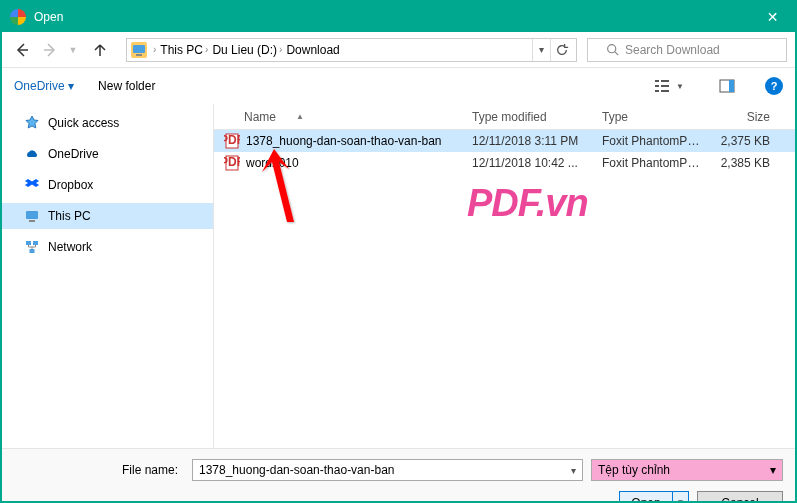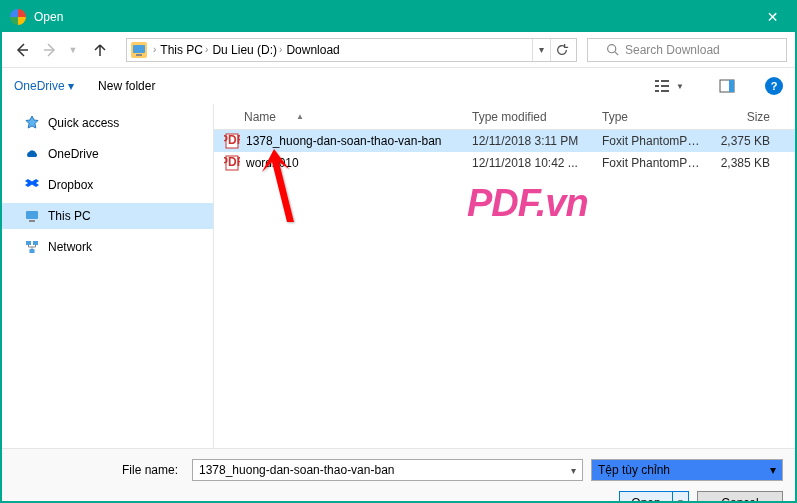--- a/index.html
+++ b/index.html
@@ -55,21 +55,21 @@
 .file-icon { width: 16px; height: 16px; flex-shrink: 0; }
 
 .watermark { position: absolute; left: 465px; top: 180px; font-size: 38px; font-weight: 800; color: #ec4899; font-style: italic; letter-spacing: -1px; pointer-events: none; }
 .arrow-anno { position: absolute; left: 255px; top: 145px; pointer-events: none; }
 
 .footer { border-top: 1px solid #e5e5e5; padding: 10px 12px 12px; background: #f9f9f9; position: relative; }
 .fn-row { display: flex; align-items: center; gap: 8px; margin-bottom: 10px; }
 .fn-label { width: 170px; text-align: right; padding-right: 6px; }
 .fn-input { flex: 1; height: 22px; border: 1px solid #aaa; padding: 0 6px; display: flex; align-items: center; justify-content: space-between; background: #fff; }
 .fn-input .dd { font-size: 10px; color: #555; }
-.filter { width: 192px; height: 22px; border: 1px solid #aaa; padding: 0 6px; display: flex; align-items: center; justify-content: space-between; background: #3b82f6; }
+.filter { width: 192px; height: 22px; border: 1px solid #aaa; padding: 0 6px; display: flex; align-items: center; justify-content: space-between; background: #f9a8d4; }
 .btn-row { display: flex; justify-content: flex-end; gap: 8px; }
 .btn { height: 23px; border: 1px solid #888; background: #e1e1e1; display: flex; align-items: center; justify-content: center; }
 .btn.open { width: 70px; border: 1px solid #0078d7; background: #e5f1fb; position: relative; }
 .btn.open .split { width: 16px; border-left: 1px solid #0078d7; height: 100%; display: flex; align-items: center; justify-content: center; font-size: 8px; }
 .btn.open .lbl { flex: 1; text-align: center; }
 .btn.cancel { width: 86px; }
 
 svg { display: block; }
 </style>
 </head>

